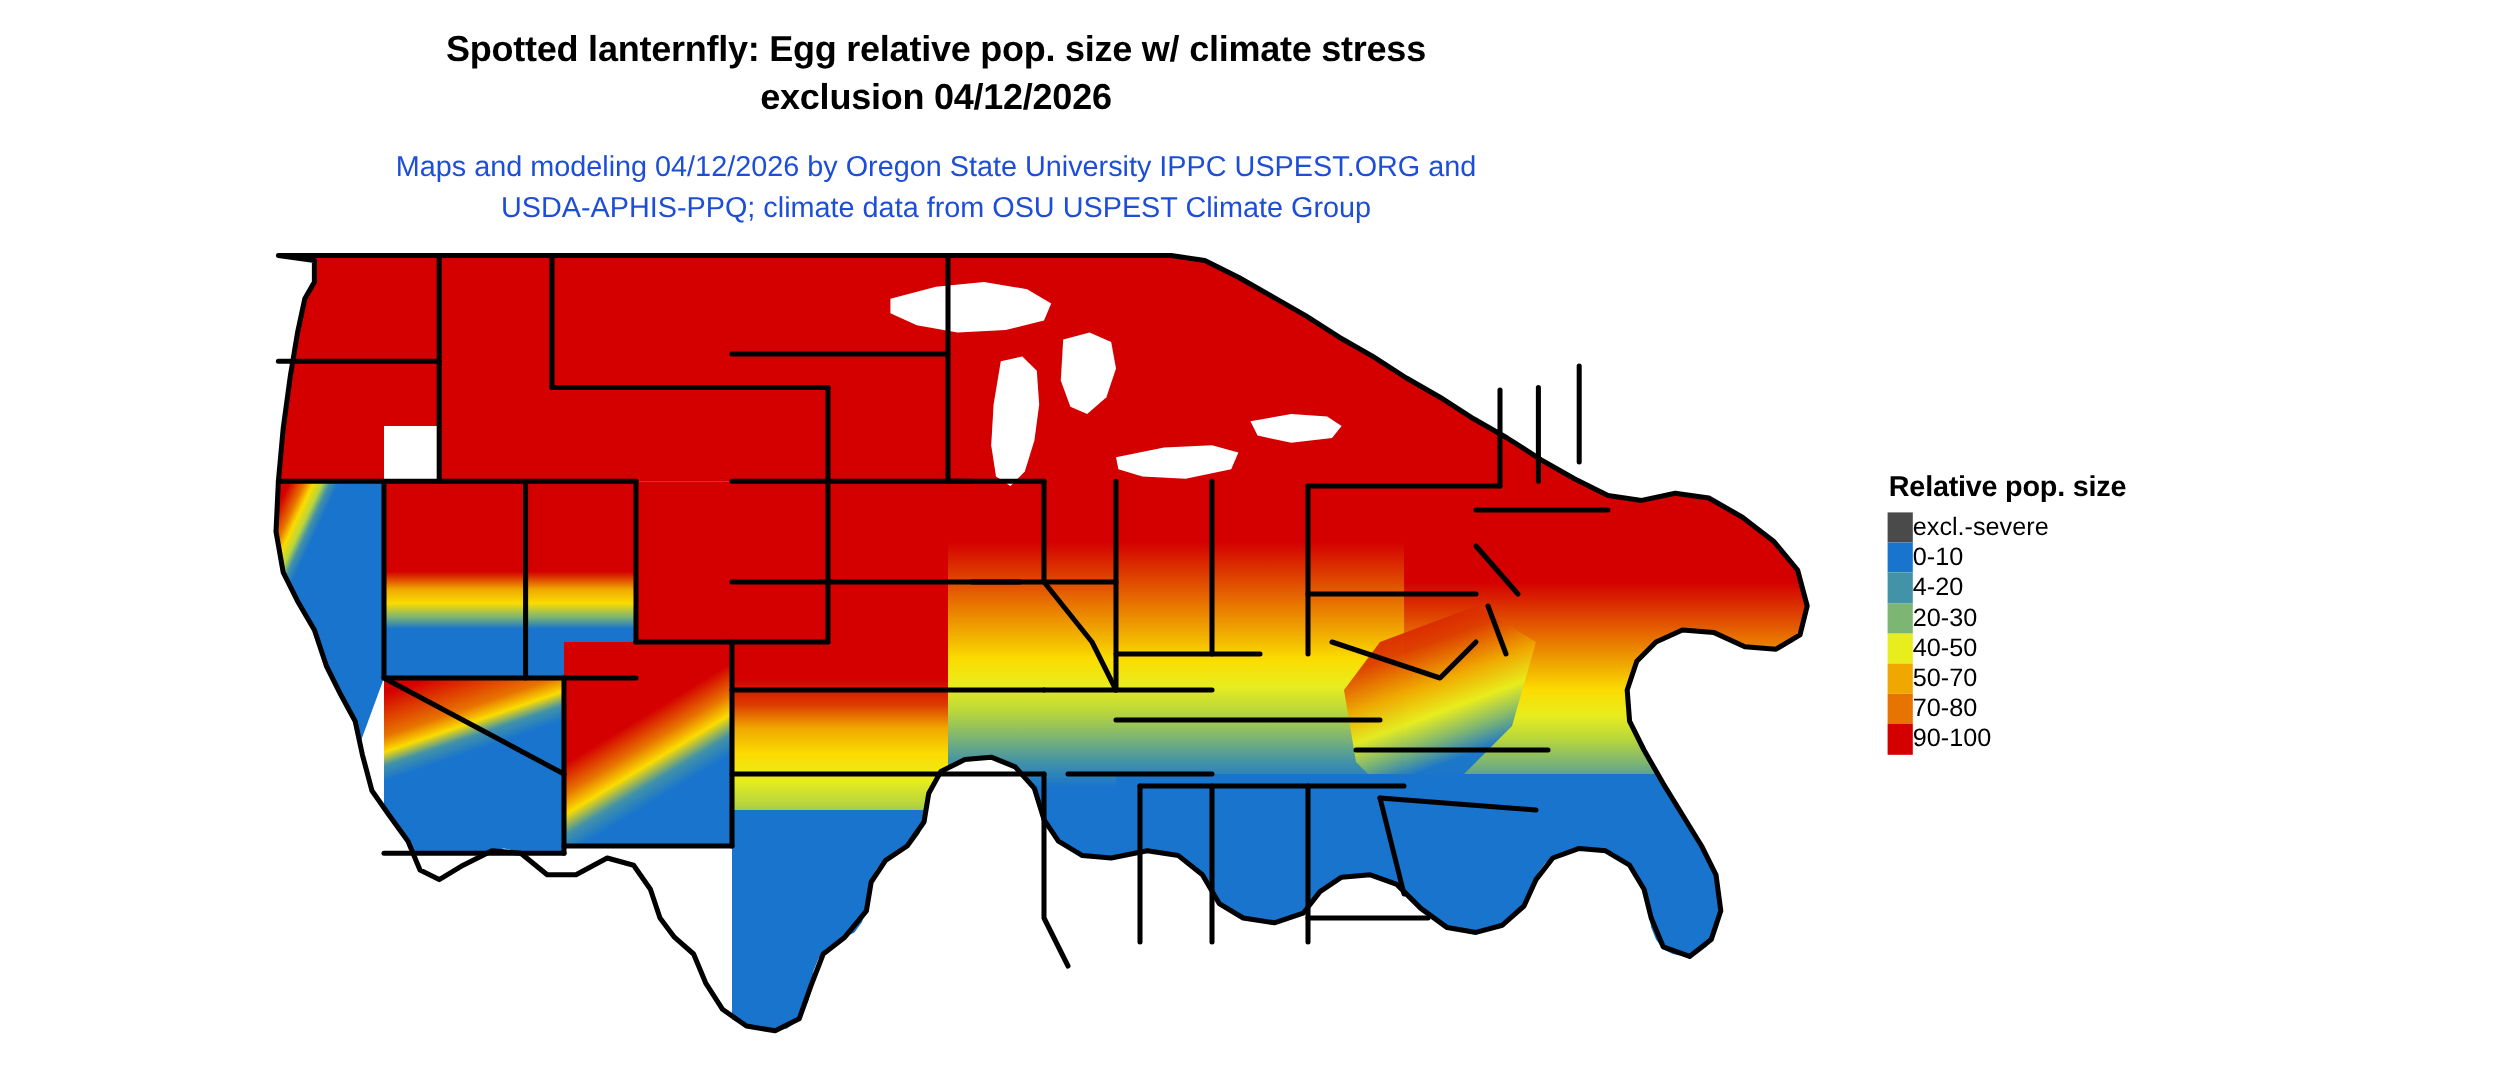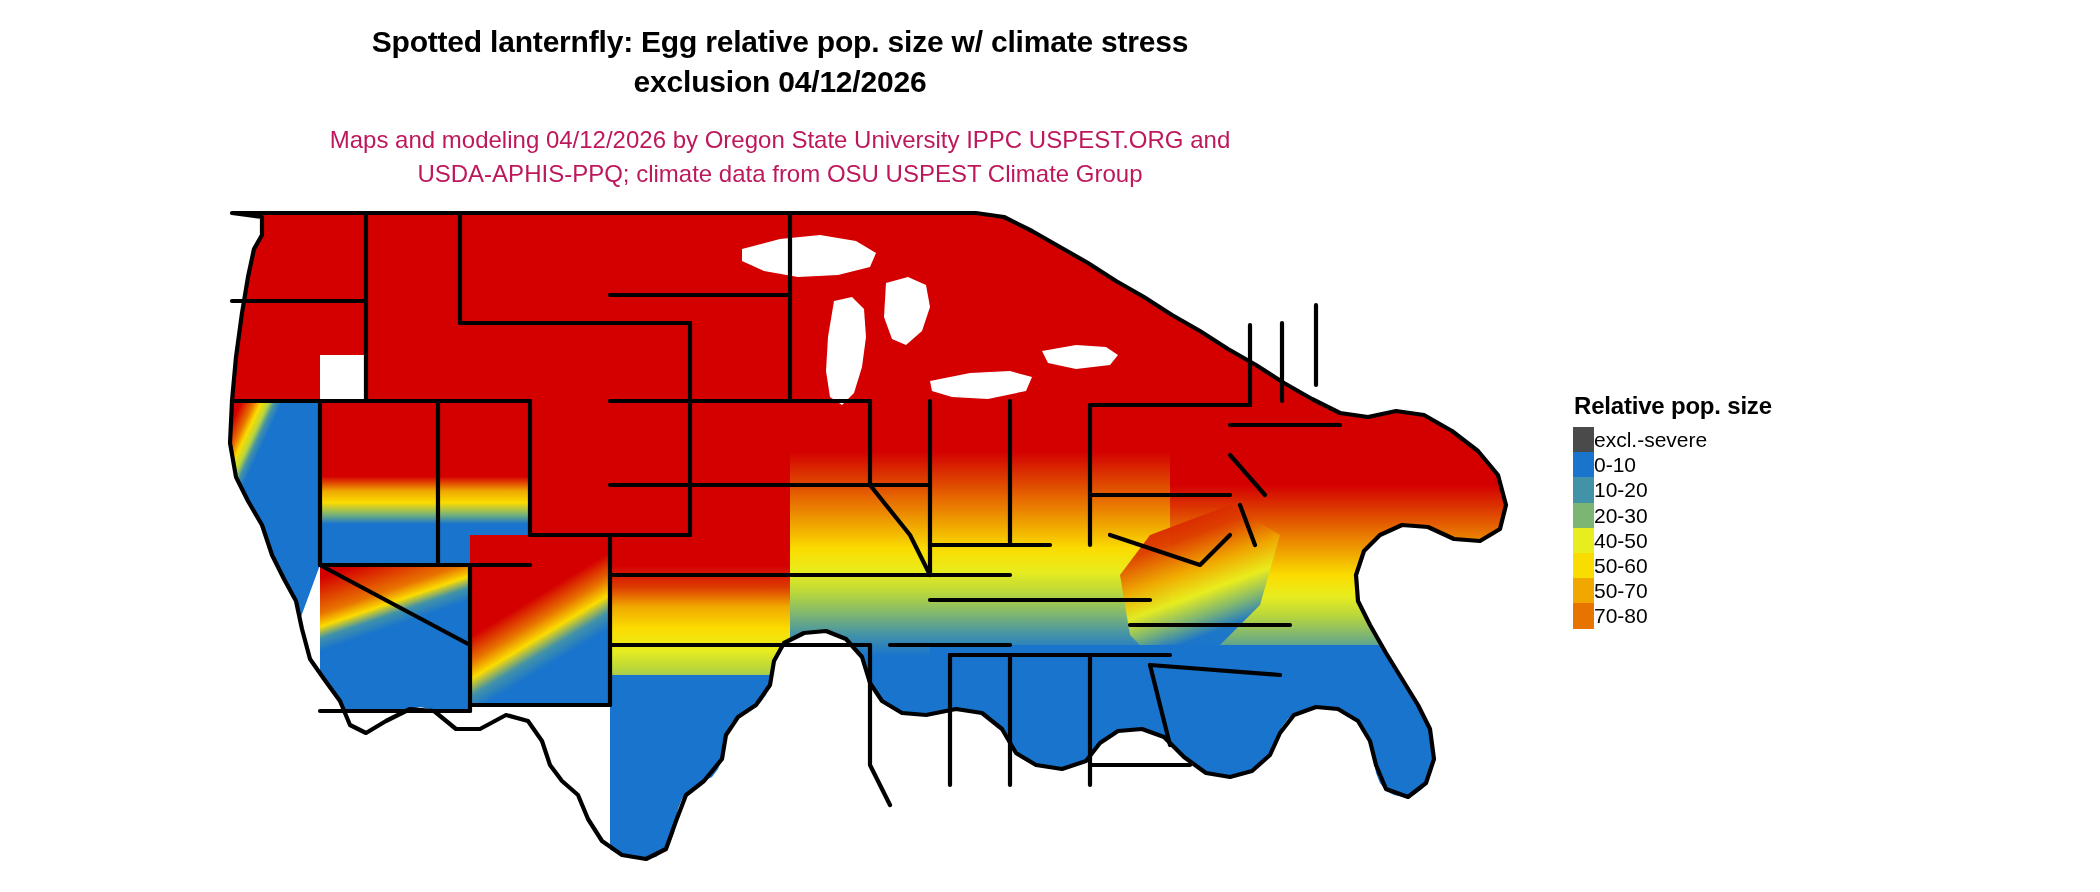--- a/index.html
+++ b/index.html
@@ -5,21 +5,21 @@
   html,body{margin:0;padding:0;background:#ffffff;}
   body{width:2100px;height:892px;overflow:hidden;
        font-family:"Liberation Sans",sans-serif;color:#000;}
   .page{position:relative;width:2100px;height:892px;background:#fff;}
 
   .title{position:absolute;left:0;top:22px;width:1560px;text-align:center;
          font-size:30px;font-weight:bold;line-height:1.32;letter-spacing:-0.2px;}
   .title .l2{display:block;}
 
   .subtitle{position:absolute;left:0;top:123px;width:1560px;text-align:center;
-            font-size:24px;font-weight:normal;line-height:1.42;color:#be185d;}
+            font-size:24px;font-weight:normal;line-height:1.42;color:#1d4ed8;}
   .subtitle .l2{display:block;}
 
   .map-wrap{position:absolute;left:170px;top:205px;width:1390px;height:680px;}
   .map-wrap svg{display:block;width:100%;height:100%;}
 
   .legend{position:absolute;left:1573px;top:392px;width:330px;}
   .legend-title{font-size:24px;font-weight:bold;margin:0 0 7px 1px;
                 letter-spacing:-0.2px;}
   .legend-rows{display:flex;flex-direction:column;}
   .legend-row{display:flex;align-items:center;height:25.2px;}
@@ -369,38 +369,38 @@
         <div class="legend-row">
           <div class="legend-sw" style="background: rgb(74, 74, 74);"></div>
           <div class="legend-lbl">excl.-severe</div>
         </div>
         <div class="legend-row">
           <div class="legend-sw" style="background: rgb(24, 116, 205);"></div>
           <div class="legend-lbl">0-10</div>
         </div>
         <div class="legend-row">
           <div class="legend-sw" style="background: rgb(66, 146, 168);"></div>
-          <div class="legend-lbl">10-20</div>
+          <div class="legend-lbl">4-20</div>
         </div>
         <div class="legend-row">
           <div class="legend-sw" style="background: rgb(125, 181, 115);"></div>
           <div class="legend-lbl">20-30</div>
         </div>
         <div class="legend-row">
           <div class="legend-sw" style="background: rgb(232, 237, 30);"></div>
           <div class="legend-lbl">40-50</div>
         </div>
         <div class="legend-row">
-          <div class="legend-sw" style="background: rgb(251, 220, 0);"></div>
-          <div class="legend-lbl">50-60</div>
-        </div>
-        <div class="legend-row">
           <div class="legend-sw" style="background: rgb(240, 168, 0);"></div>
           <div class="legend-lbl">50-70</div>
         </div>
         <div class="legend-row">
           <div class="legend-sw" style="background: rgb(232, 116, 0);"></div>
           <div class="legend-lbl">70-80</div>
         </div>
+        <div class="legend-row">
+          <div class="legend-sw" style="background: rgb(212, 0, 0);"></div>
+          <div class="legend-lbl">90-100</div>
+        </div>
       </div>
   </div>
 
 </div>
 
 </body></html>

